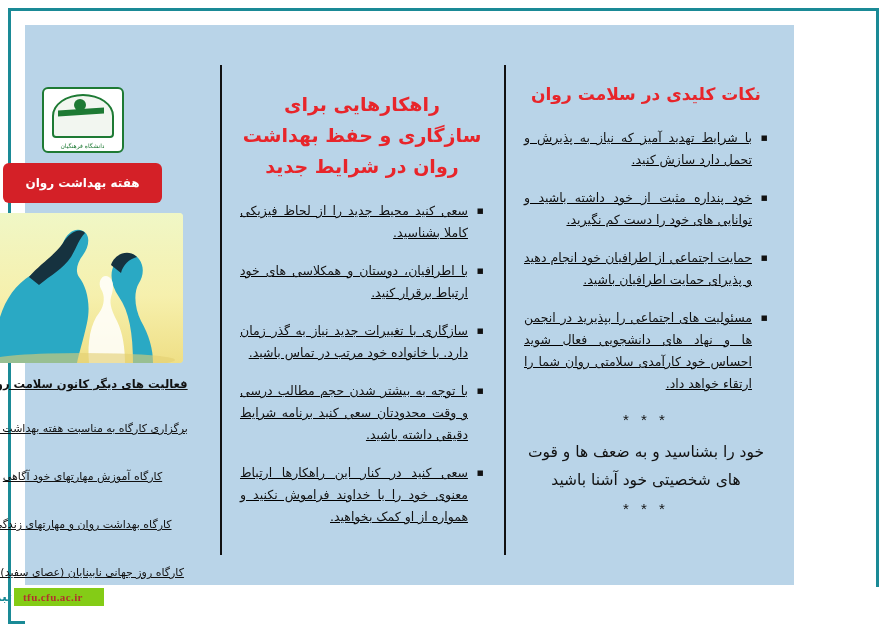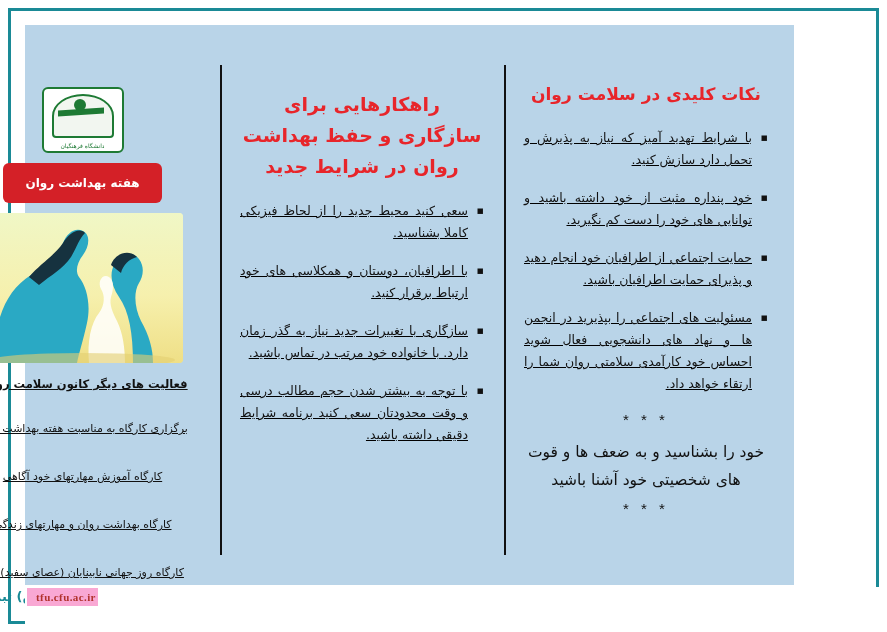--- a/index.html
+++ b/index.html
@@ -44,29 +44,28 @@
     left: 14px;
     top: 576px;
     width: 859px;
     height: 42px;
     background: #ffffff;
   }
   .url-badge {
     position: absolute;
     left: 14px;
     top: 588px;
-    background: #f9a8d4;
+    background: #84cc16;
     color: #b1322d;
     font-size: 11px;
     font-weight: bold;
-    padding: 3px 2px 3px 9px;
+    padding: 3px 21px 3px 9px;
     letter-spacing: 0.4px;
     direction: ltr;
     font-family: "Liberation Serif", serif;
-    margin-left: 13px;
   }
 
   
   .col {
     position: absolute;
     top: 14px;
     height: 532px;
     box-sizing: border-box;
   }
   .col-right {
@@ -272,20 +271,21 @@
         <div class="stars">* * *</div>
       </div>
 
       <div class="col col-mid">
         <h1 class="heading mid">راهکارهایی برای سازگاری و حفظ بهداشت روان در شرایط جدید</h1>
         <ul class="bullets">
           <li>سعی کنید محیط جدید را از لحاظ فیزیکی کاملا بشناسید.</li>
           <li>با اطرافیان، دوستان و همکلاسی های خود ارتباط برقرار کنید.</li>
           <li>سازگاری با تغییرات جدید نیاز به گذر زمان دارد. با خانواده خود مرتب در تماس باشید.</li>
           <li>با توجه به بیشتر شدن حجم مطالب درسی و وقت محدودتان سعی کنید برنامه شرایط دقیقی داشته باشید.</li>
+          <li>سعی کنید در کنار این راهکارها ارتباط معنوی خود را با خداوند فراموش نکنید و همواره از او کمک بخواهید.</li>
         </ul>
       </div>
 
       <div class="col col-left">
 
         <div class="logo-wrap">
           <div class="logo-inner"></div>
           <div class="logo-bar"></div>
           <div class="logo-dot"></div>
           <div class="logo-caption">دانشگاه فرهنگیان</div>

